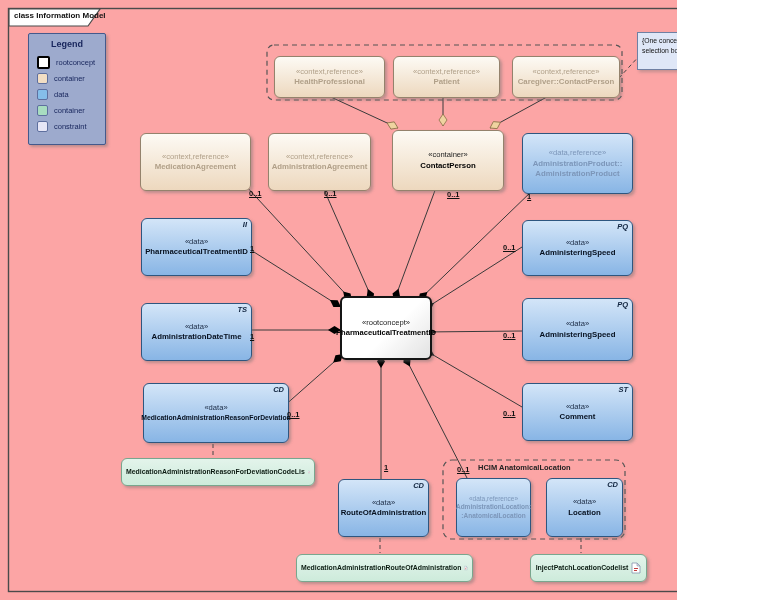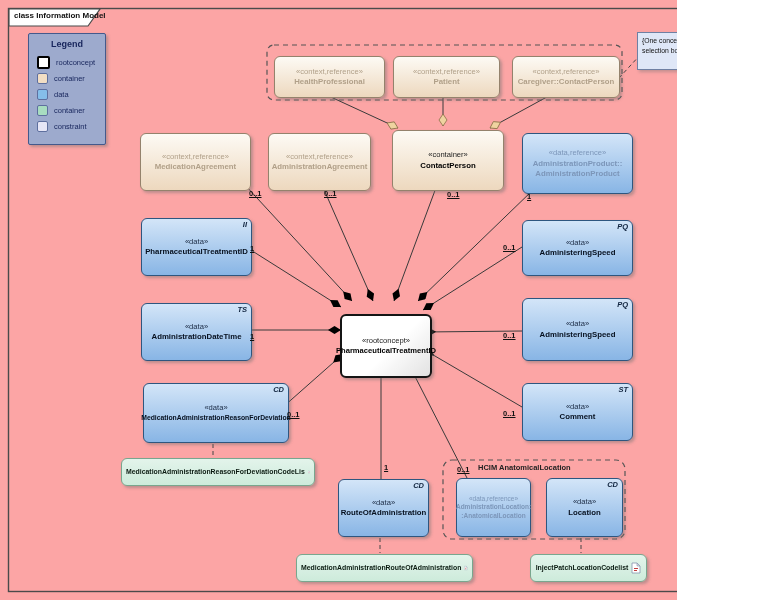--- a/index.html
+++ b/index.html
@@ -181,21 +181,21 @@
     <span class="typ">TS</span>
     <span class="st">«data»</span>
     <span class="nm">AdministrationDateTime</span>
   </div>
   <div class="node blue nowrap" style="left:143px;top:383px;width:140px;height:54px;">
     <span class="typ">CD</span>
     <span class="st">«data»</span>
     <span class="nm">MedicationAdministrationReasonForDeviation</span>
   </div>
 
-  <div class="node root" style="left:340px;top:314px;width:84px;height:56px;">
+  <div class="node root" style="left:340px;top:296px;width:84px;height:56px;">
     <span class="st">«rootconcept»</span>
     <span class="nm">PharmaceuticalTreatmentID</span>
   </div>
 
   <div class="node blue" style="left:522px;top:220px;width:105px;height:50px;">
     <span class="typ">PQ</span>
     <span class="st">«data»</span>
     <span class="nm">AdministeringSpeed</span>
   </div>
   <div class="node blue" style="left:522px;top:298px;width:105px;height:57px;">

